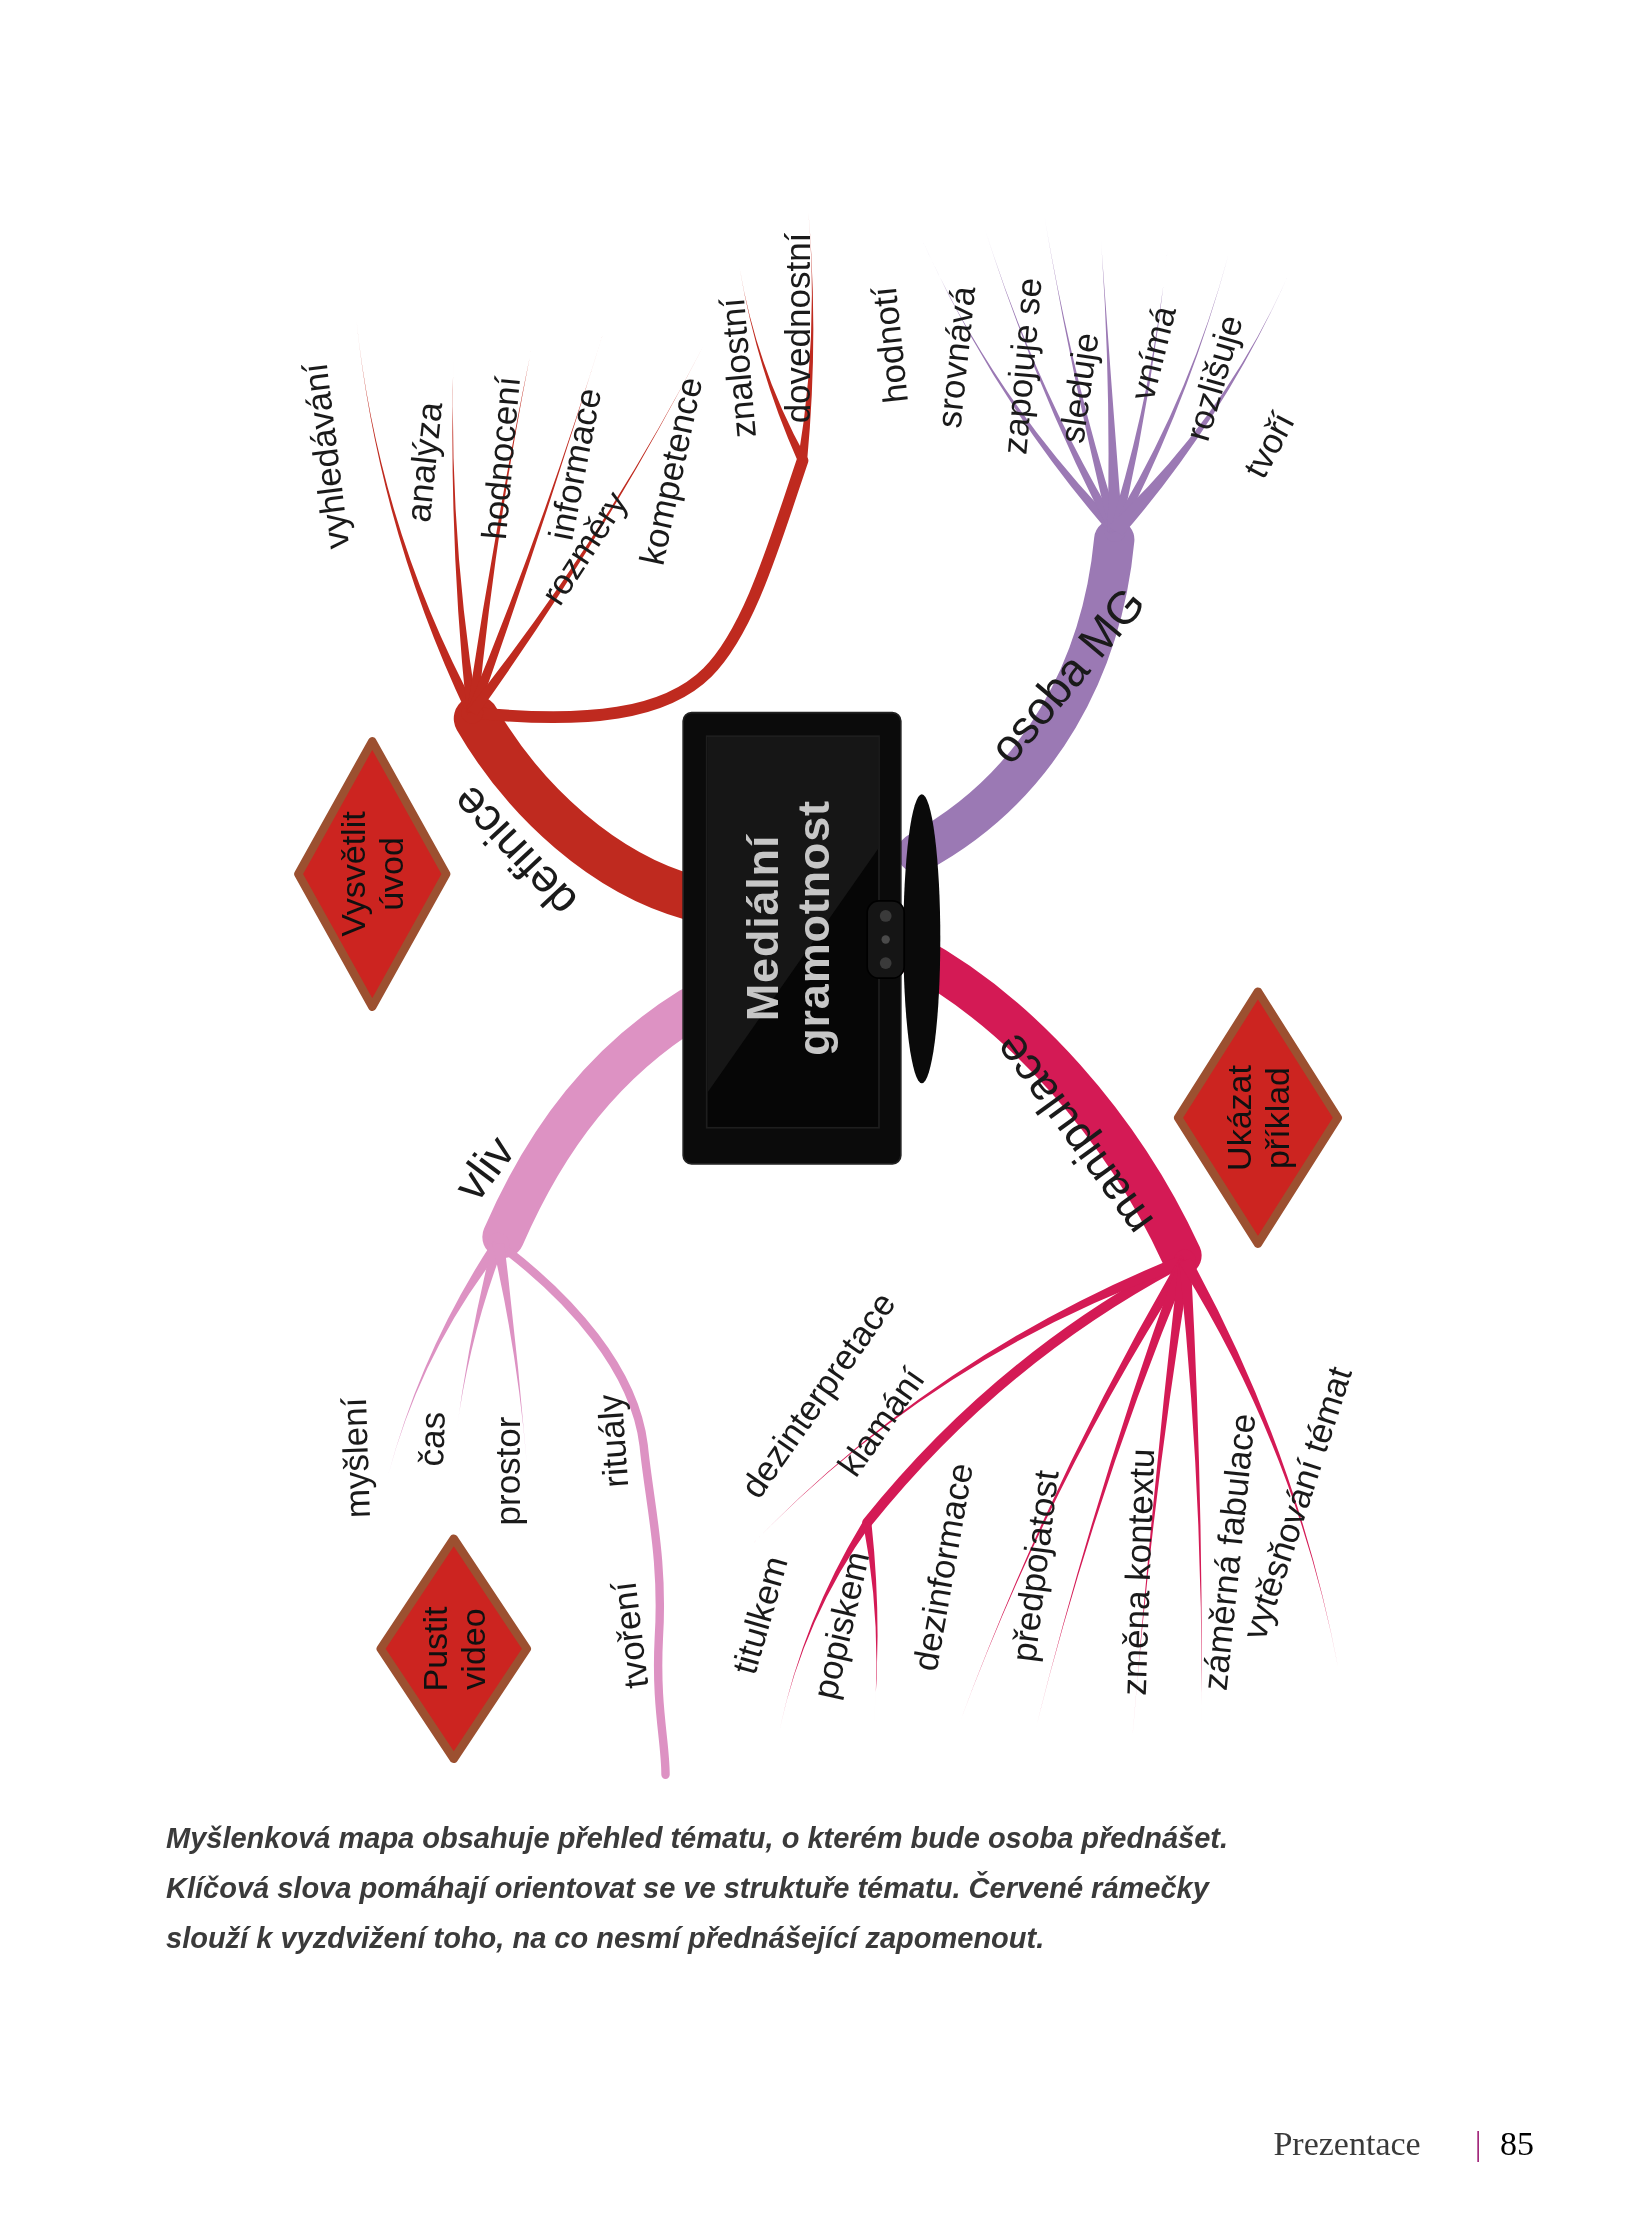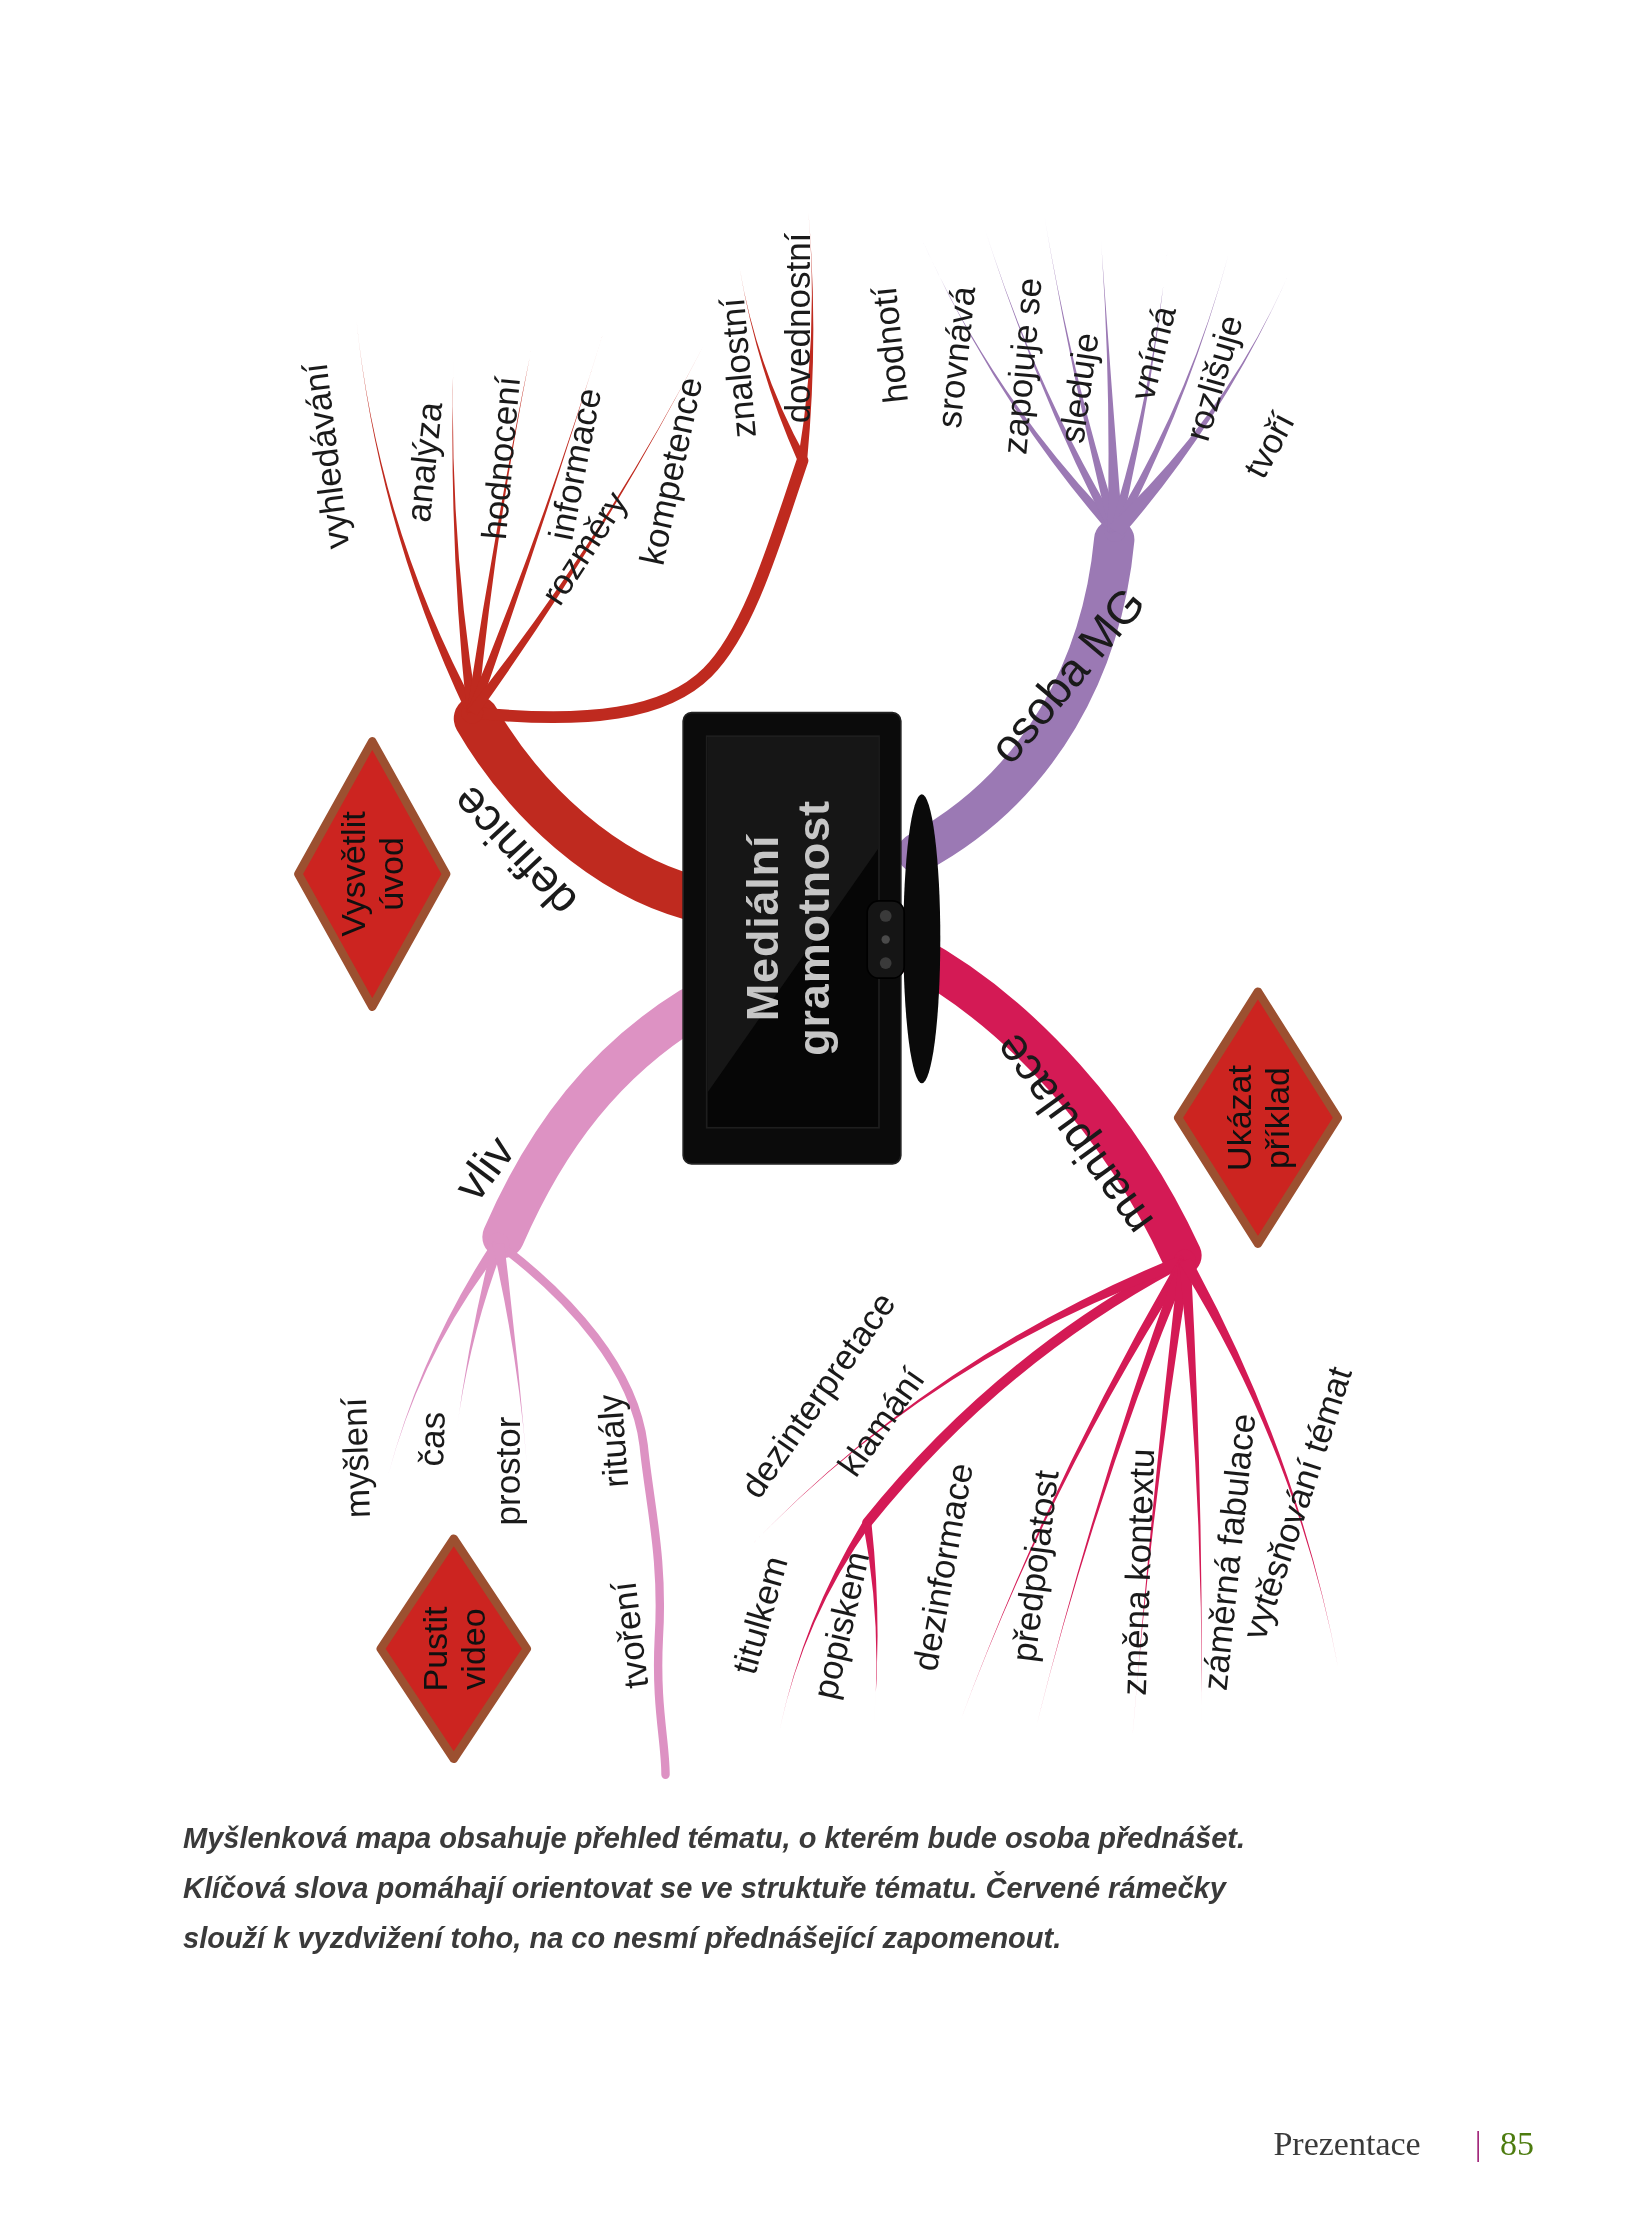--- a/index.html
+++ b/index.html
@@ -8,21 +8,21 @@
   #map-svg{position:absolute;left:0;top:0;}
   .lbl{position:absolute;white-space:nowrap;color:#1a1a1a;font-size:35px;
        transform:translate(-50%,-50%) rotate(var(--r,-90deg));transform-origin:center center;}
   .lbl-main{font-size:46px;}
   .callout-text{position:absolute;display:flex;flex-direction:column;align-items:center;
        line-height:1.12;color:#101010;font-size:34px;
        transform:translate(-50%,-50%) rotate(-90deg);}
   .tv-text{position:absolute;left:788px;top:928px;display:flex;flex-direction:column;align-items:center;
        transform:translate(-50%,-50%) rotate(-90deg);color:#c6c6c6;font-weight:bold;font-size:45px;
        line-height:1.14;letter-spacing:0.8px;white-space:nowrap;}
-  .caption{position:absolute;left:183px;top:1814px;width:1069px;margin:0;
+  .caption{position:absolute;left:166px;top:1814px;width:1069px;margin:0;
        font-style:italic;font-weight:bold;font-size:29px;line-height:1.72;color:#3a3a3a;}
   .footer{position:absolute;top:2125px;right:113px;display:flex;align-items:baseline;
        font-family:"Liberation Serif", serif;font-size:34px;color:#3a3a3a;}
   .footer .sep{margin-left:54px;margin-right:18.5px;font-weight:400;}
 </style>
 </head>
 <body>
 
 <div class="page">
 
@@ -139,16 +139,16 @@
   </div>
   <div class="callout-text" style="left:1258px;top:1118px;">
     <span>Ukázat</span>
     <span>příklad</span>
   </div>
 
   <p class="caption">Myšlenková mapa obsahuje přehled tématu, o kterém bude osoba přednášet. Klíčová slova pomáhají orientovat se ve struktuře tématu. Červené rámečky slouží k vyzdvižení toho, na co nesmí přednášející zapomenout.</p>
   <div class="footer">
     <span>Prezentace</span>
     <span class="sep" style="color: rgb(163, 42, 124);">|</span>
-    <span style="color: #4d7c0f;">85</span>
+    <span style="color: #000000;">85</span>
   </div>
 </div>
 
 
 </body></html>

